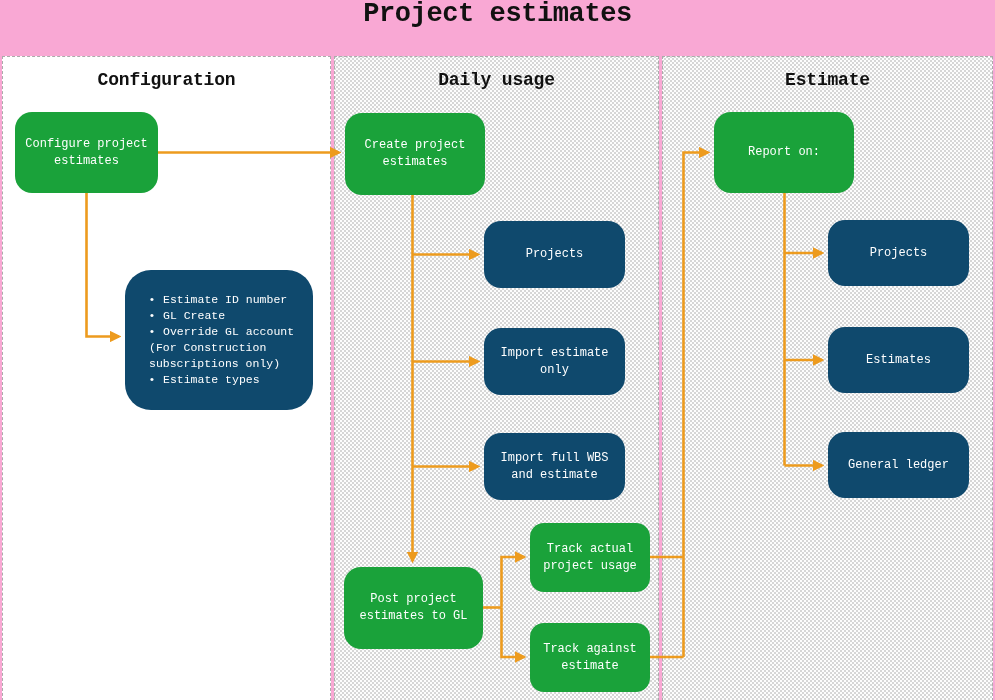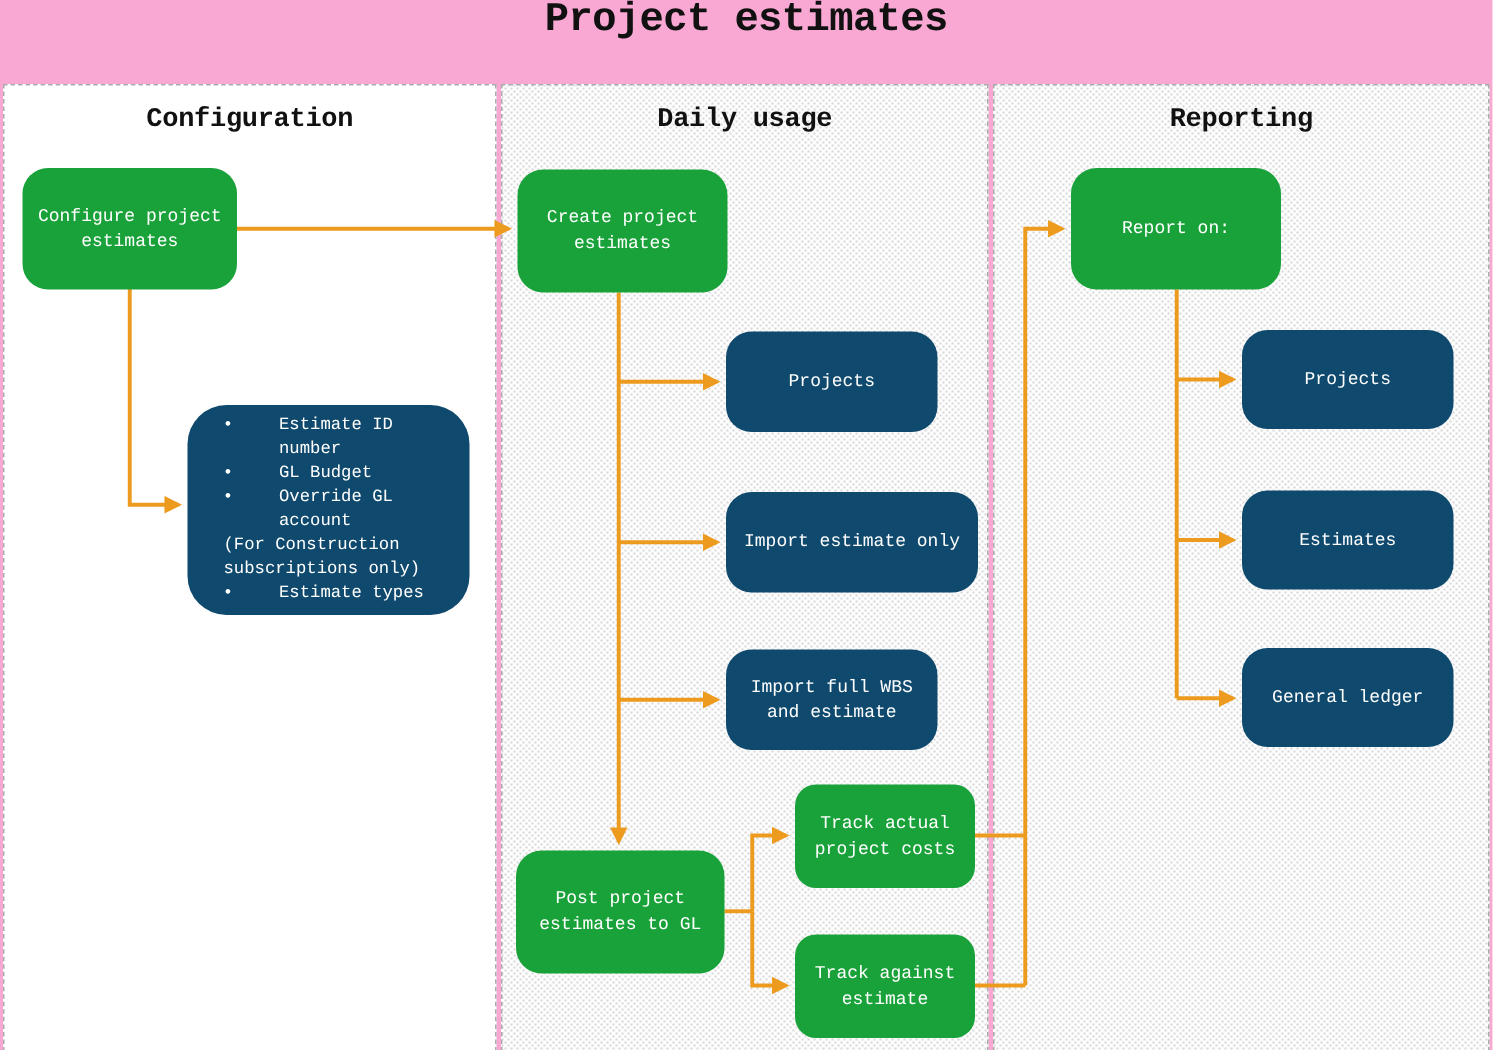--- a/index.html
+++ b/index.html
@@ -60,38 +60,38 @@
     padding:5px 8px;box-sizing:border-box;
     z-index:3;
   }
   .green{background:var(--green);border-radius:17px;}
   .navy{background:var(--navy);border-radius:17px;}
 
   #node-configure{left:15px;top:112px;width:143px;height:81px;}
   #node-details{left:125px;top:270px;width:188px;height:140px;border-radius:26px;padding:10px 12px 10px 16px;}
   #node-create{left:345px;top:113px;width:140px;height:82px;}
   #node-manually{left:484px;top:221px;width:141px;height:67px;}
-  #node-import-estimate{left:484px;top:328px;width:168px;height:67px;}
+  #node-import-estimate{left:484px;top:328px;width:141px;height:67px;}
   #node-import-wbs{left:484px;top:433px;width:141px;height:67px;}
   #node-post{left:344px;top:567px;width:139px;height:82px;}
   #node-track-actual{left:530px;top:523px;width:120px;height:69px;border-radius:14px;}
   #node-track-against{left:530px;top:623px;width:120px;height:69px;border-radius:14px;}
   #node-report-on{left:714px;top:112px;width:140px;height:81px;}
   #node-projects{left:828px;top:220px;width:141px;height:66px;align-items:center;}
   #node-estimates{left:828px;top:327px;width:141px;height:66px;}
   #node-general-ledger{left:828px;top:432px;width:141px;height:66px;}
 
   .bullet-list{
     display:flex;flex-direction:column;justify-content:center;
     width:100%;height:100%;
     font-size:11.5px;line-height:1.4;text-align:left;
   }
   .bullet-row{display:flex;}
   .bullet-dot{width:22px;flex:0 0 22px;text-align:center;}
-  .bullet-text{flex:1;margin-left:23px;}
+  .bullet-text{flex:1;}
   .bullet-sub{margin-left:8px;}
 
   .connector-layer{
     position:absolute;left:0;top:0;width:995px;height:700px;
     z-index:2;pointer-events:none;
   }
   .edge{stroke:var(--orange);stroke-width:2.6;fill:none;}
   .arrowhead{fill:var(--orange);}
 </style>
 </head>
@@ -101,21 +101,21 @@
 
   <h1 class="diagram-title">Project estimates</h1>
 
   <div class="panel panel-plain" id="panel-config">
     <h2>Configuration</h2>
   </div>
   <div class="panel panel-dotted" id="panel-daily">
     <h2>Daily usage</h2>
   </div>
   <div class="panel panel-dotted" id="panel-reporting">
-    <h2>Reporting</h2>
+    <h2>Estimate</h2>
   </div>
 
   <svg class="connector-layer" viewBox="0 0 995 700">
     <defs>
       <marker id="arrow" viewBox="0 0 10 10" refX="8" refY="5" markerWidth="4.5" markerHeight="4.5" orient="auto-start-reverse">
         <path class="arrowhead" d="M0 0 L10 5 L0 10 z"></path>
       </marker>
     </defs>
     <path class="edge" marker-end="url(#arrow)" d="M158 152.5 L339 152.5"></path>
     <path class="edge" marker-end="url(#arrow)" d="M86.5 192 L86.5 336.5 L119 336.5"></path>
@@ -140,21 +140,21 @@
   </div>
 
   <div class="node navy" id="node-details">
     <div class="bullet-list">
       <div class="bullet-row">
         <span class="bullet-dot">•</span>
         <span class="bullet-text">Estimate ID number</span>
       </div>
       <div class="bullet-row">
         <span class="bullet-dot">•</span>
-        <span class="bullet-text">GL Budget</span>
+        <span class="bullet-text">GL Create</span>
       </div>
       <div class="bullet-row">
         <span class="bullet-dot">•</span>
         <span class="bullet-text">Override GL account</span>
       </div>
       <div class="bullet-sub">(For Construction subscriptions only)</div>
       <div class="bullet-row">
         <span class="bullet-dot">•</span>
         <span class="bullet-text">Estimate types</span>
       </div>
@@ -175,21 +175,21 @@
 
   <div class="node navy" id="node-import-wbs">
     <span>Import full WBS and estimate</span>
   </div>
 
   <div class="node green" id="node-post">
     <span>Post project estimates to GL</span>
   </div>
 
   <div class="node green" id="node-track-actual">
-    <span>Track actual project costs</span>
+    <span>Track actual project usage</span>
   </div>
 
   <div class="node green" id="node-track-against">
     <span>Track against estimate</span>
   </div>
 
   <div class="node green" id="node-report-on">
     <span>Report on:</span>
   </div>
 

